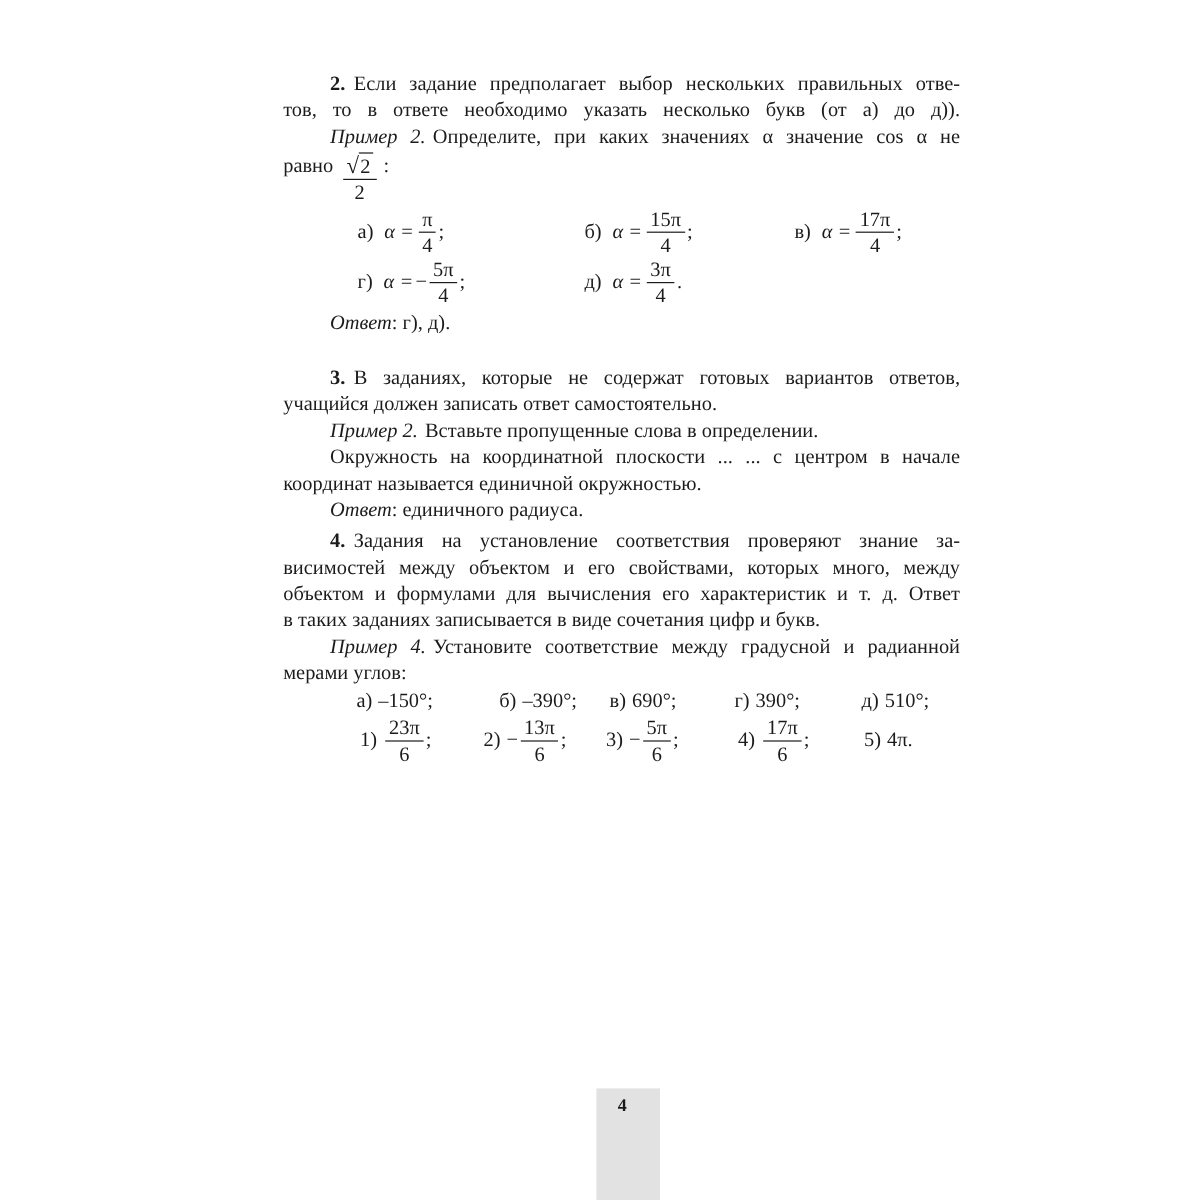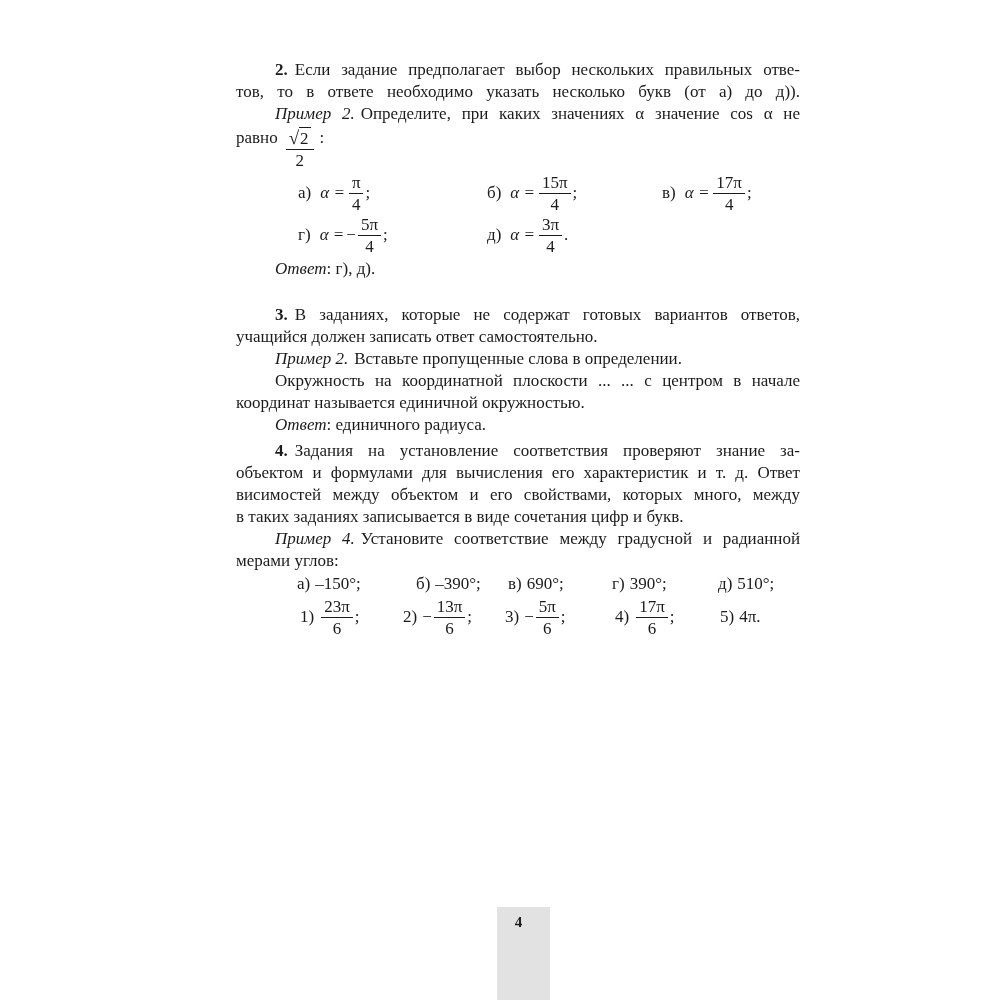--- a/index.html
+++ b/index.html
@@ -158,22 +158,22 @@
     <div class="ans ans2 lline"><i class="it">Ответ</i><span>: г), д).</span></div>
 
     <div class="jline ind sec3"><b class="num">3.</b><span>В заданиях, которые не содержат готовых вариантов ответов,</span></div>
     <div class="lline"><span>учащийся должен записать ответ самостоятельно.</span></div>
     <div class="lline ind"><i class="exlab">Пример 2.</i><span>Вставьте пропущенные слова в определении.</span></div>
     <div class="jline ind"><span>Окружность на координатной плоскости ... ... с центром в начале</span></div>
     <div class="lline"><span>координат называется единичной окружностью.</span></div>
     <div class="ans lline"><i class="it">Ответ</i><span>: единичного радиуса.</span></div>
 
     <div class="jline ind sec4"><b class="num">4.</b><span>Задания на установление соответствия проверяют знание за-</span></div>
+    <div class="jline"><span>висимостей между объектом и его свойствами, которых много, между</span></div>
     <div class="jline"><span>объектом и формулами для вычисления его характеристик и т. д. Ответ</span></div>
-    <div class="jline"><span>висимостей между объектом и его свойствами, которых много, между</span></div>
     <div class="lline"><span>в таких заданиях записывается в виде сочетания цифр и букв.</span></div>
     <div class="jline ind"><i class="exlab">Пример 4.</i><span>Установите соответствие между градусной и радианной</span></div>
     <div class="lline"><span>мерами углов:</span></div>
 
     <div class="degrow">
       <span class="deg" style="left:61px"><span class="olab">а)</span><span>–150°;</span></span>
       <span class="deg" style="left:180px"><span class="olab">б)</span><span>–390°;</span></span>
       <span class="deg" style="left:272px"><span class="olab">в)</span><span>690°;</span></span>
       <span class="deg" style="left:376px"><span class="olab">г)</span><span>390°;</span></span>
       <span class="deg" style="left:482px"><span class="olab">д)</span><span>510°;</span></span>

